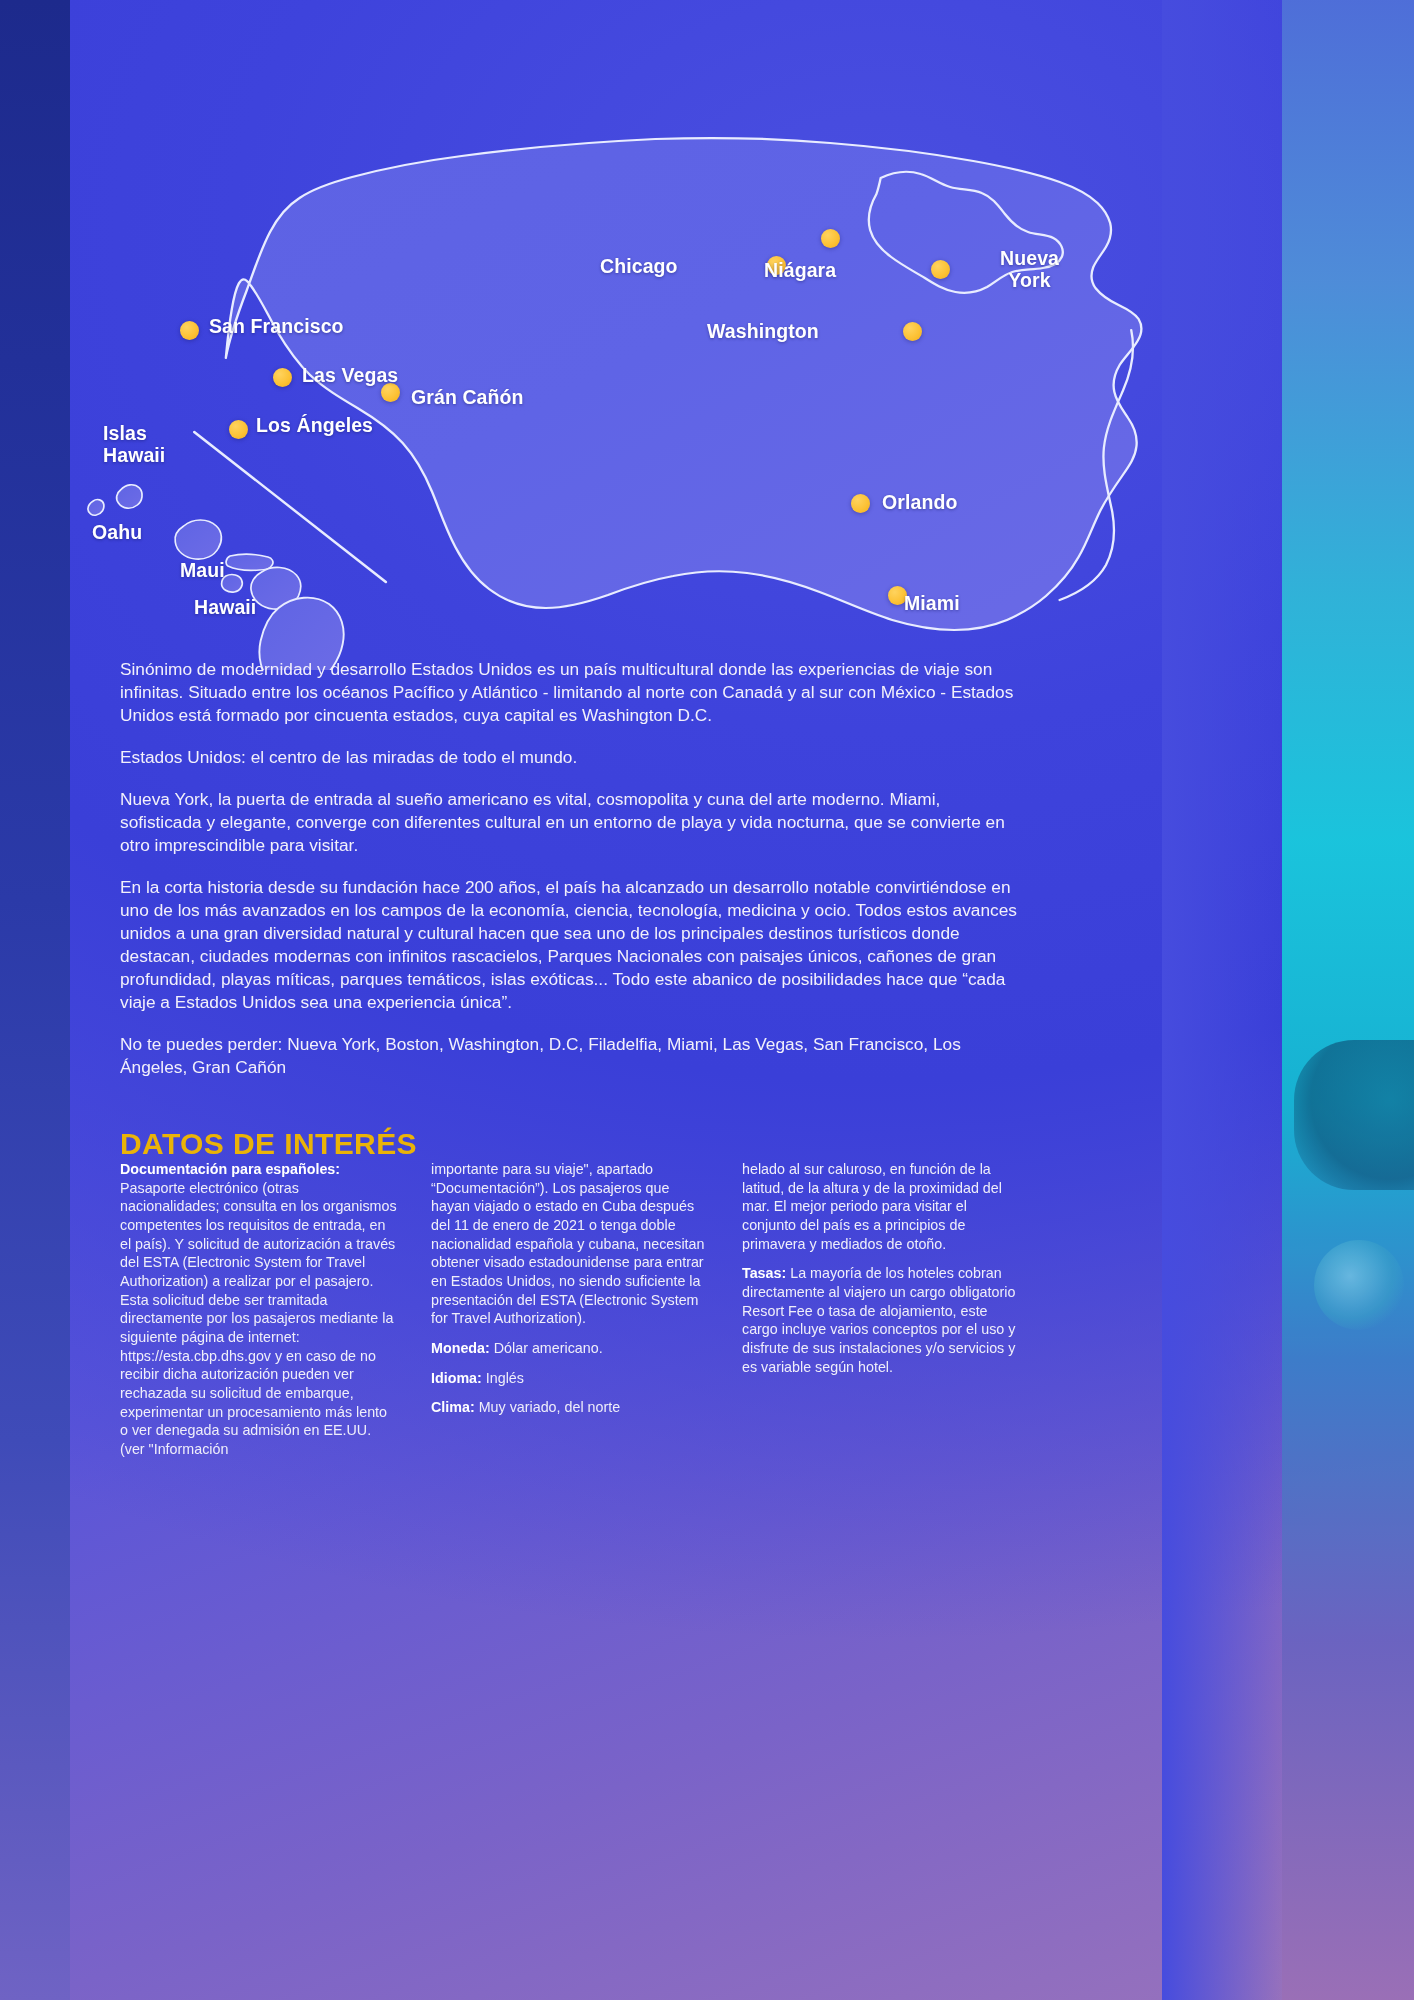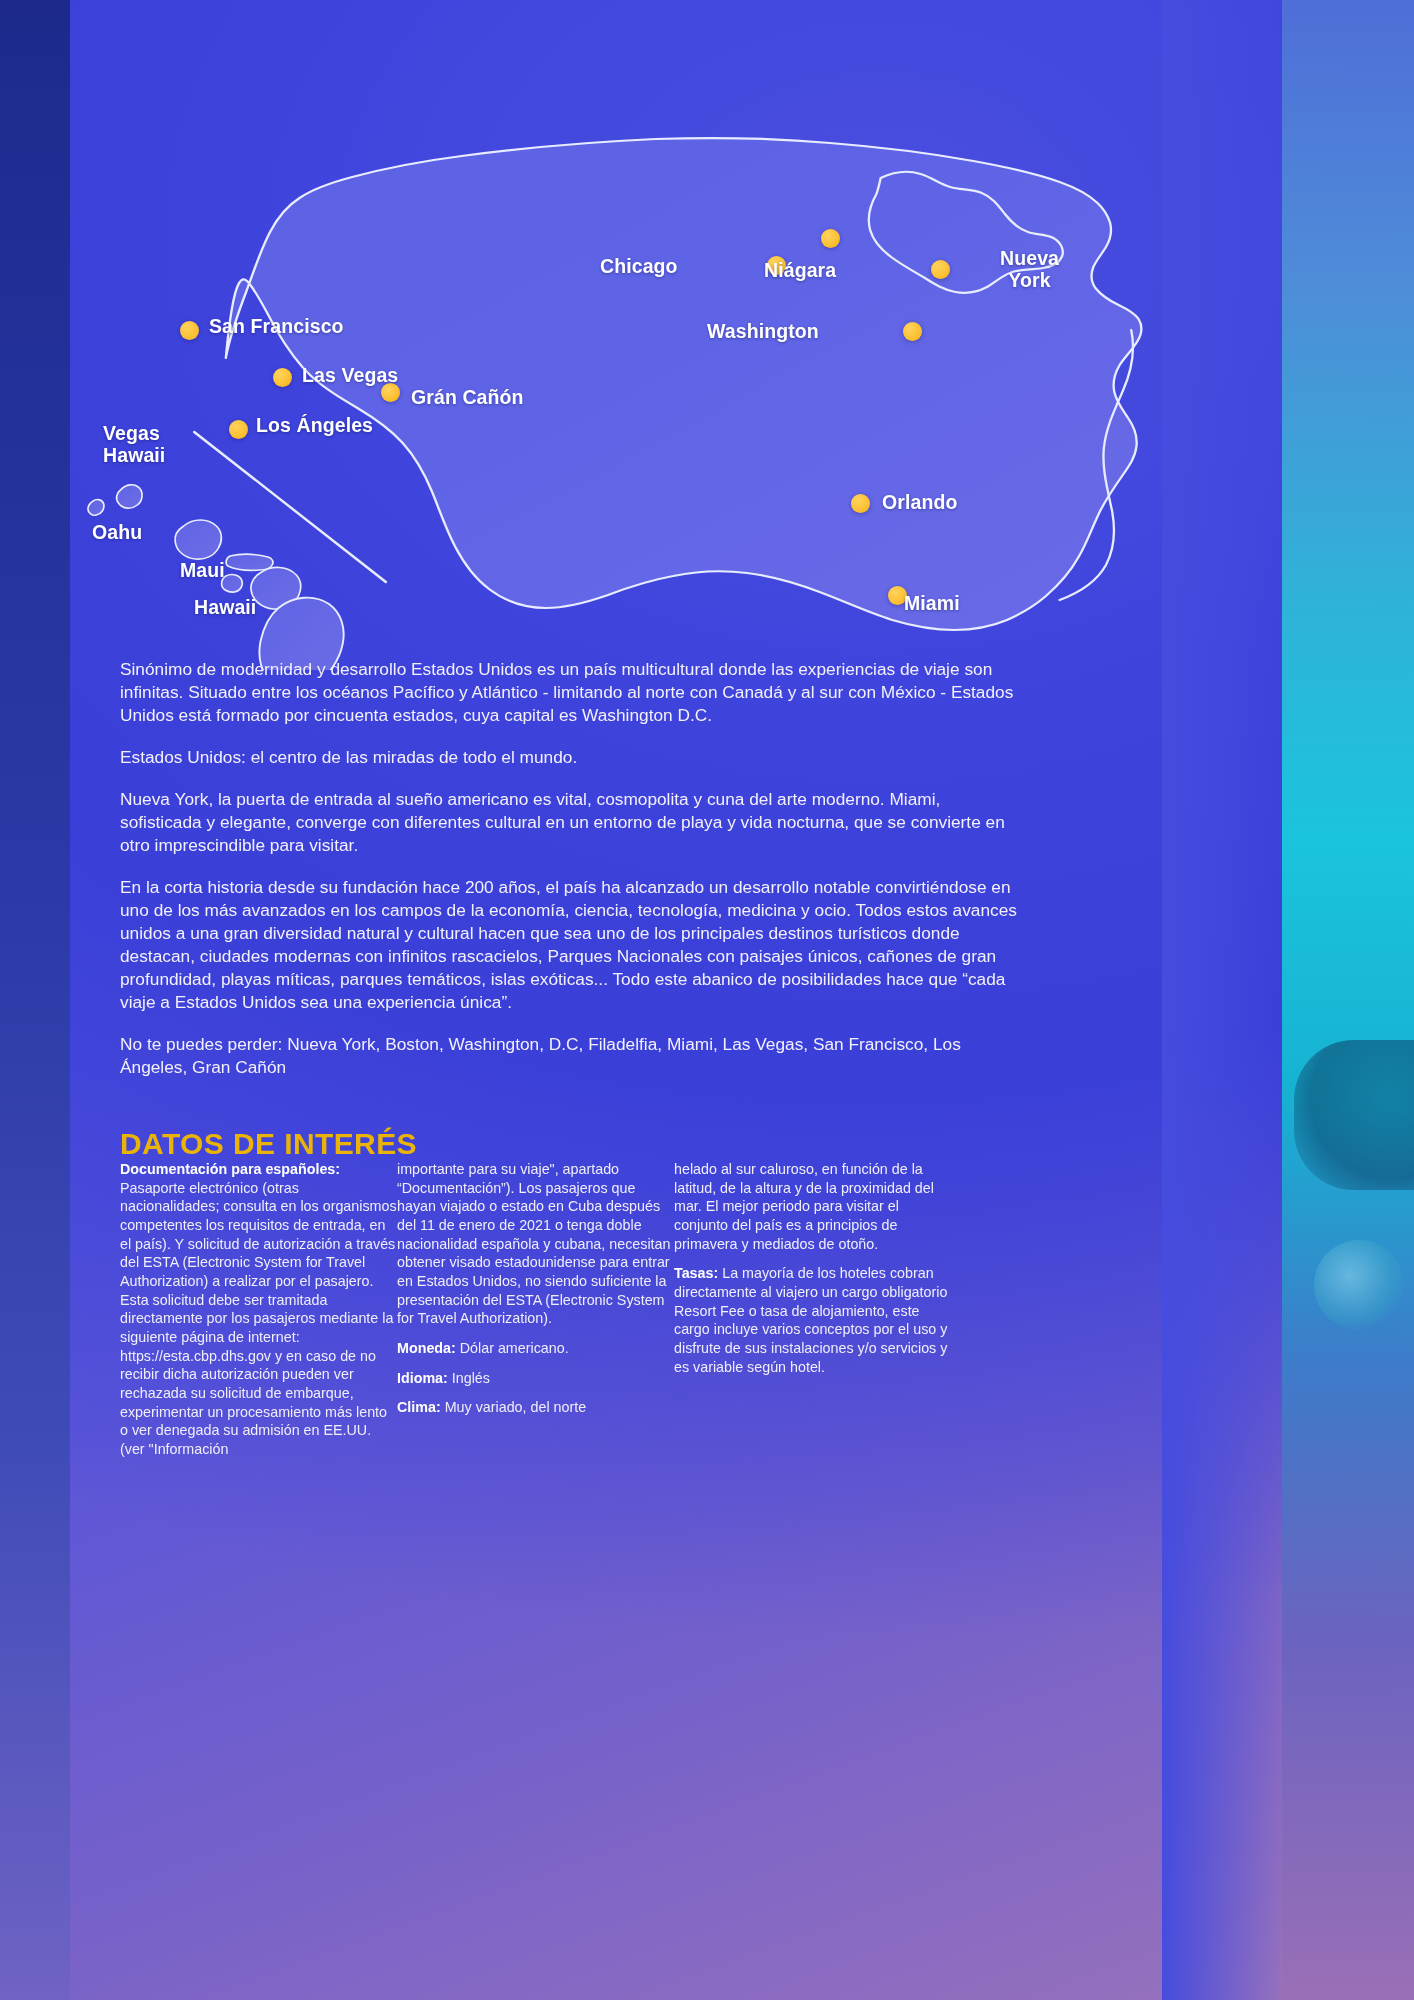--- a/index.html
+++ b/index.html
@@ -119,20 +119,21 @@
     color: #eab308;
   }
 
   
   #columns {
     position: absolute;
     left: 50px;
     top: 1160px;
     width: 900px;
     display: flex;
+    gap: 34px;
   }
   .col {
     width: 277px;
     font-size: 14.3px;
     line-height: 1.305;
     color: #efeefa;
   }
   .col p { margin: 0 0 11px 0; }
   .col p:last-child { margin-bottom: 0; }
   .lead { font-weight: 700; color: #ffffff; }
@@ -242,21 +243,21 @@
 
     <span class="map-label" style="left:530px; top:196px;">Chicago</span>
     <span class="map-label" style="left:694px; top:200px;">Niágara</span>
     <span class="map-label" style="left:890px; top:188px; text-align:center;margin-left:40px;">Nueva
 York</span>
     <span class="map-label" style="left:637px; top:261px;">Washington</span>
     <span class="map-label" style="left:139px; top:256px;">San Francisco</span>
     <span class="map-label" style="left:232px; top:305px;">Las Vegas</span>
     <span class="map-label" style="left:341px; top:327px;">Grán Cañón</span>
     <span class="map-label" style="left:186px; top:355px;">Los Ángeles</span>
-    <span class="map-label" style="left:33px;  top:363px;">Vegas
+    <span class="map-label" style="left:33px;  top:363px;">Islas
 Hawaii</span>
     <span class="map-label" style="left:22px;  top:462px;">Oahu</span>
     <span class="map-label" style="left:110px; top:500px;">Maui</span>
     <span class="map-label" style="left:124px; top:537px;">Hawaii</span>
     <span class="map-label" style="left:812px; top:432px;">Orlando</span>
     <span class="map-label" style="left:834px; top:533px;">Miami</span>
   </div>
 
   <div id="intro">
     <p>Sinónimo de modernidad y desarrollo Estados Unidos es un país multicultural donde las experiencias de viaje son infinitas. Situado entre los océanos Pacífico y Atlántico - limitando al norte con Canadá y al sur con México - Estados Unidos está formado por cincuenta estados, cuya capital es Washington D.C.</p>

